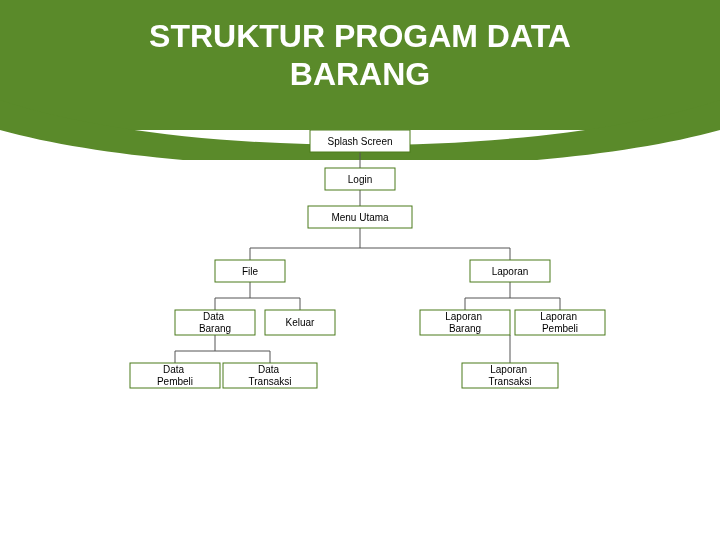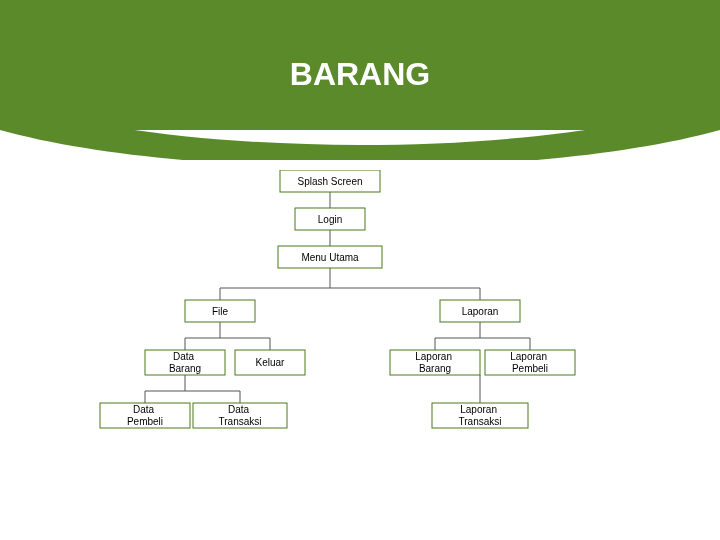--- a/index.html
+++ b/index.html
@@ -42,31 +42,31 @@
     }
 
     
     .content {
       position: absolute;
       top: 130px;
       left: 0;
       right: 0;
       bottom: 0;
       background: #fff;
-      padding-top: 40px;
       display: flex;
       flex-direction: column;
+      align-items: center;
     }
   </style>
 </head>
 <body>
 
 <div class="header">
   <div class="header-title">
-    <br>
+    <span>STRUKTUR PROGAM DATA</span><br>
     <span>BARANG</span>
   </div>
 
   <svg class="wave" viewBox="0 0 720 60" preserveAspectRatio="none" xmlns="http://www.w3.org/2000/svg">
     <path d="M0,0 C180,60 540,60 720,0 L720,60 L0,60 Z" fill="#5a8a2a"></path>
     <path d="M0,10 C150,65 570,65 720,10" fill="none" stroke="#fff" stroke-width="0"></path>
 
     <path d="M0,30 C180,80 540,80 720,30 L720,65 L0,65 Z" fill="#fff"></path>
   </svg>
 </div>

